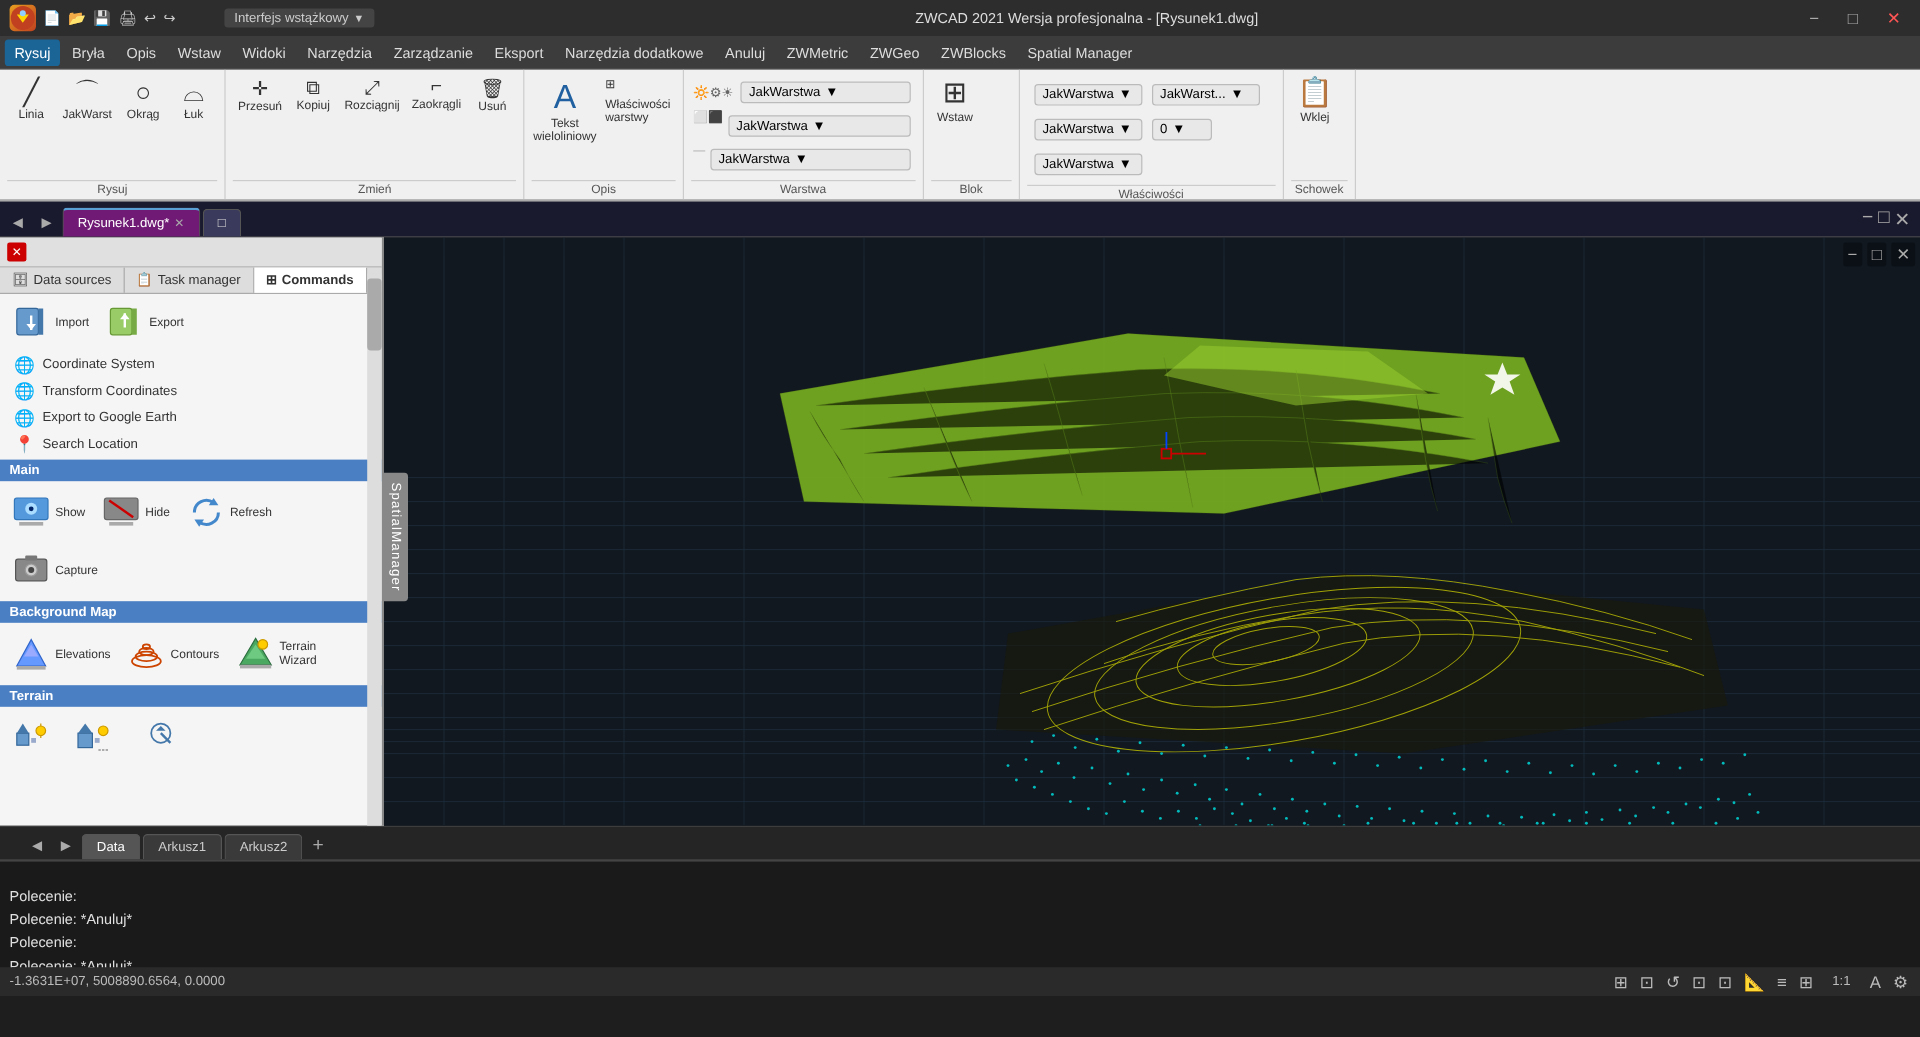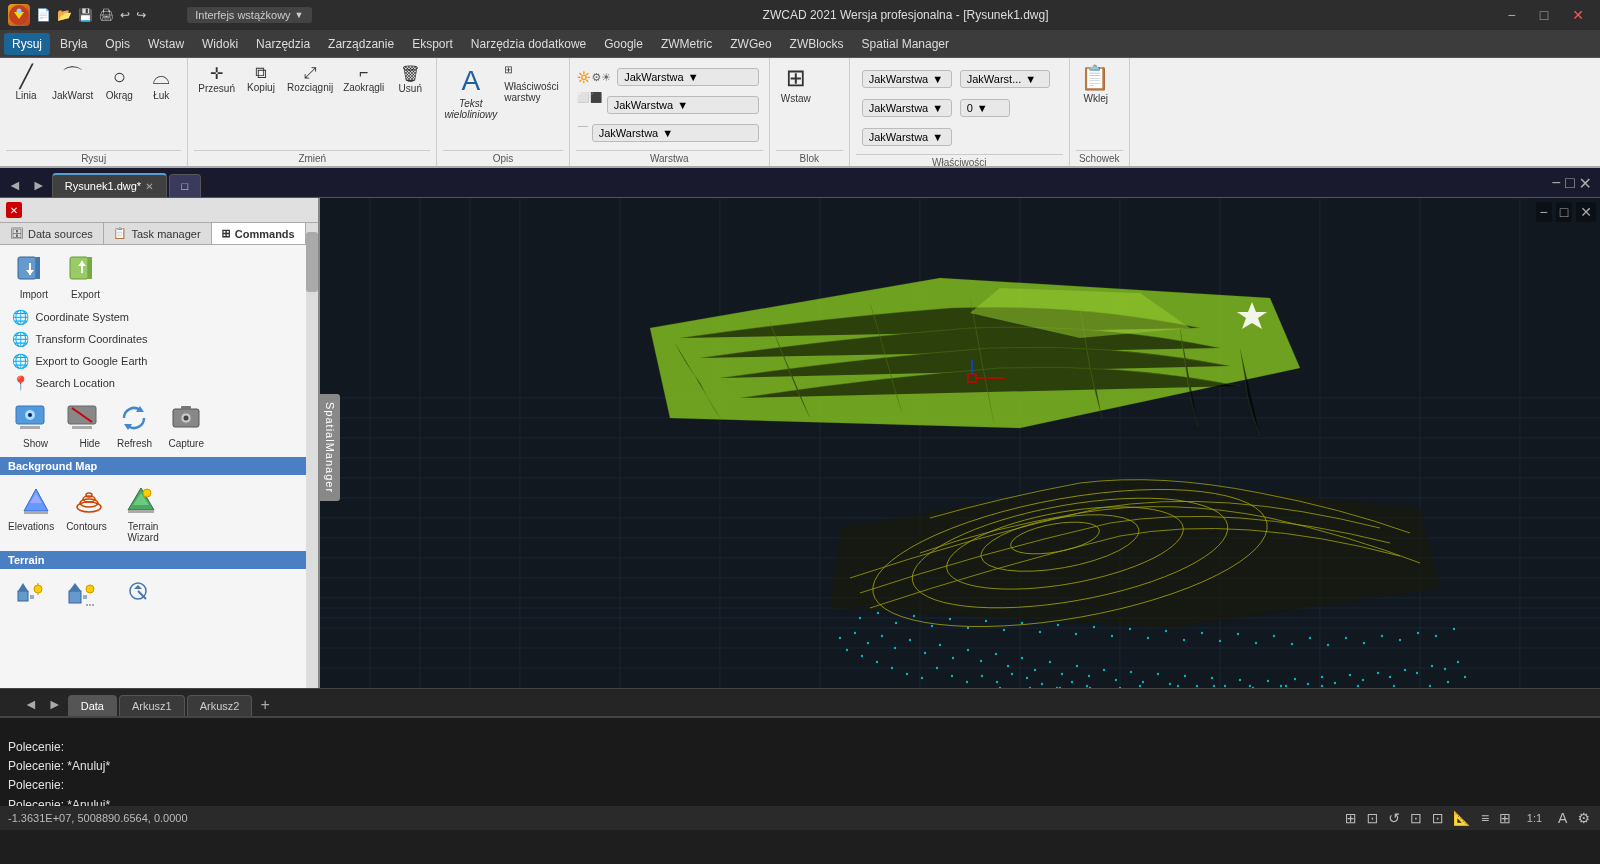--- a/index.html
+++ b/index.html
@@ -102,21 +102,21 @@
       font-size: 11px;
       padding: 5px 12px;
       border-radius: 4px 4px 0 0;
       cursor: pointer;
       display: flex;
       align-items: center;
       gap: 4px;
       border: 1px solid #555;
       border-bottom: none;
     }
-    .draw-tab.active { background: #404040; color: white; border-top: 2px solid #5a9fd4; }
+    .draw-tab.active { background: #701a75; color: white; border-top: 2px solid #5a9fd4; }
     .tab-close { font-size: 10px; color: #aaa; cursor: pointer; }
 
     
     #main-content {
       display: flex;
       height: calc(864px - 30px - 26px - 28px - 110px - 30px - 90px - 24px);
       
       position: relative;
       height: 490px;
     }
@@ -172,22 +172,22 @@
     }
 
     .panel-icons-row {
       display: flex;
       padding: 6px 8px;
       gap: 12px;
       flex-wrap: wrap;
     }
     .panel-icon-btn {
       display: flex;
-      flex-direction: column;
-      align-items: flex-end;
+      flex-direction: row;
+      align-items: center;
       cursor: pointer;
       font-size: 10px;
       color: #333;
       gap: 2px;
       min-width: 40px;
     }
     .panel-icon-btn .picon {
       width: 36px; height: 36px;
       display: flex; align-items: center; justify-content: center;
       font-size: 22px;
@@ -369,21 +369,21 @@
 <div id="menubar">
 <div class="menu-item active">Rysuj</div>
     <div class="menu-item">Bryła</div>
     <div class="menu-item">Opis</div>
     <div class="menu-item">Wstaw</div>
     <div class="menu-item">Widoki</div>
     <div class="menu-item">Narzędzia</div>
     <div class="menu-item">Zarządzanie</div>
     <div class="menu-item">Eksport</div>
     <div class="menu-item">Narzędzia dodatkowe</div>
-    <div class="menu-item">Google</div>
+    <div class="menu-item">Anuluj</div>
     <div class="menu-item">ZWMetric</div>
     <div class="menu-item">ZWGeo</div>
     <div class="menu-item">ZWBlocks</div>
     <div class="menu-item">Spatial Manager</div>
   </div>
 
 <div id="ribbon">
 
   <div class="ribbon-section">
     <div class="ribbon-buttons">
@@ -430,21 +430,21 @@
         <span>Usuń</span>
       </div>
     </div>
     <div class="ribbon-section-label">Zmień</div>
   </div>
 
   <div class="ribbon-section">
     <div class="ribbon-buttons">
       <div class="ribbon-btn" style="max-width:55px;">
         <span class="icon" style="font-size:28px;color:#2060a0;">A</span>
-        <span style="text-align:center;font-style:italic;">Tekst<br>wieloliniowy</span>
+        <span style="text-align:center;">Tekst<br>wieloliniowy</span>
       </div>
       <div style="display:flex;flex-direction:column;gap:2px;">
         <div class="ribbon-btn" style="flex-direction:row;min-width:0;">
           <span>⊞</span>
         </div>
         <div class="ribbon-btn" style="flex-direction:row;min-width:0;">
           <span>Właściwości<br>warstwy</span>
         </div>
       </div>
     </div>
@@ -611,20 +611,21 @@
       </div>
       <div class="panel-menu-item">
         <span class="bullet">🌐</span>
         <span>Export to Google Earth</span>
       </div>
       <div class="panel-menu-item">
         <span class="bullet">📍</span>
         <span>Search Location</span>
       </div>
 
+      <div class="panel-section-header">Main</div>
       <div class="panel-icons-row">
         <div class="panel-icon-btn">
           <div class="picon">
             <svg width="32" height="32" viewBox="0 0 32 32">
               <rect x="2" y="4" width="28" height="18" rx="2" fill="#5599dd" stroke="#3377bb" stroke-width="1"></rect>
               <circle cx="16" cy="13" r="5" fill="#aaddff"></circle>
               <circle cx="16" cy="13" r="2" fill="#002266"></circle>
               <rect x="6" y="24" width="20" height="3" fill="#aaa"></rect>
             </svg>
           </div>

